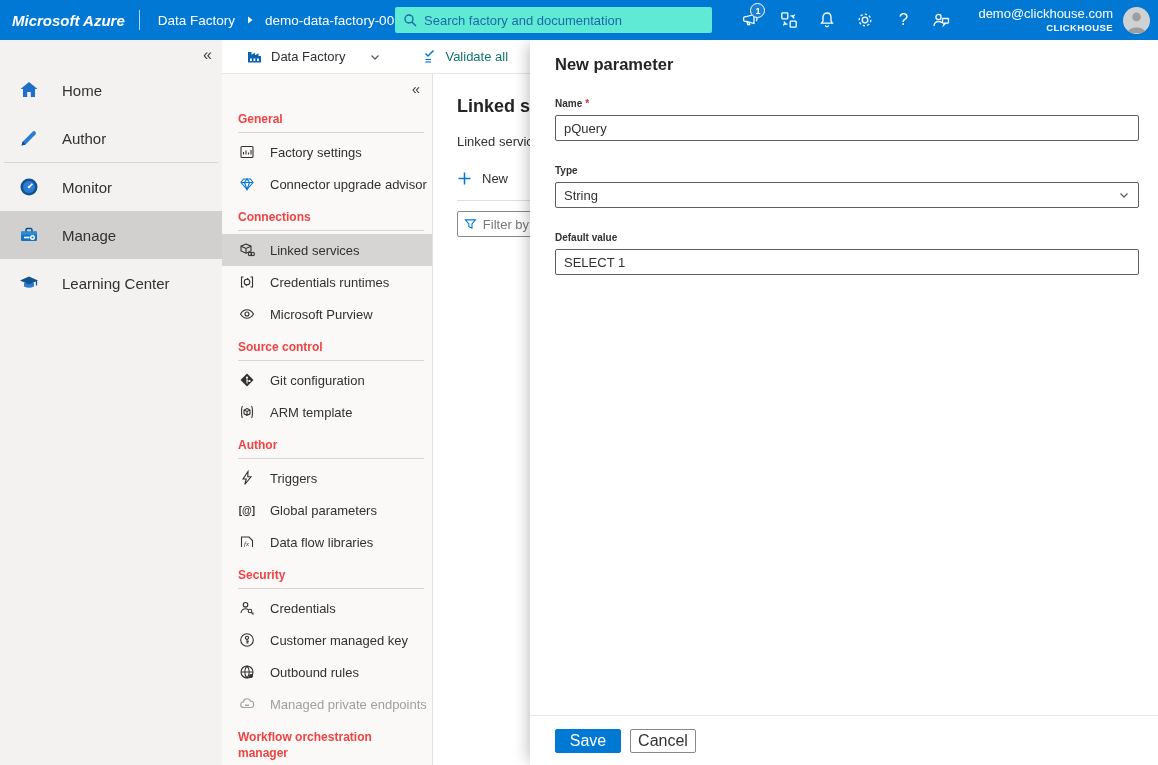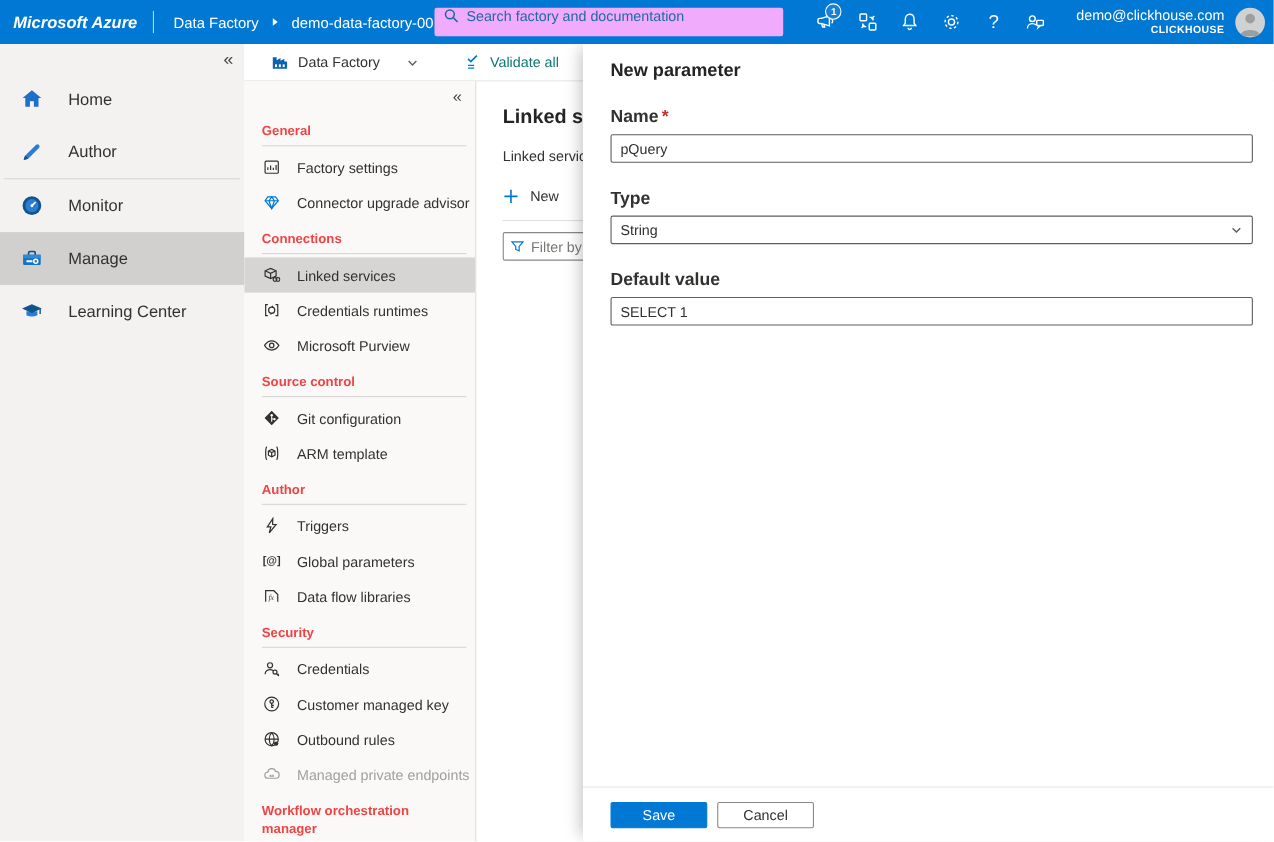--- a/index.html
+++ b/index.html
@@ -8,21 +8,21 @@
   .app { position:relative; width:1158px; height:765px; }
 
   
   .topbar { position:absolute; left:0; top:0; width:100%; height:40px;
     background:#0078d4; color:#fff; display:flex; align-items:center; z-index:50; }
   .brand { font-size:15px; font-weight:700; padding:0 14px 0 12px; white-space:nowrap;font-style:italic; }
   .tb-sep { width:1px; height:20px; background:rgba(255,255,255,.7); margin-right:18px; }
   .crumb { font-size:13.5px; white-space:nowrap; }
   .crumb-chev { margin:0 10px; display:inline-flex; }
   .tb-search { position:absolute; left:395px; top:7px; width:317px; height:26px;
-    background:#f0abfc; border-radius:2px; display:flex; align-items:flex-start; padding:0 8px; }
+    background:#5eead4; border-radius:2px; display:flex; align-items:center; padding:0 8px; }
   .tb-search svg { flex:0 0 auto; margin-right:7px; }
   .tb-search input { border:none; outline:none; background:transparent; width:100%;
     font-size:13px; color:#14548f; font-family:"Liberation Sans",sans-serif; }
   .tb-search input::placeholder { color:#2069a8; opacity:1; }
   .tb-right { position:absolute; right:0; top:0; height:40px; display:flex; align-items:center; }
   .tb-icon { width:38px; height:40px; display:flex; align-items:center; justify-content:center;
     position:relative; cursor:pointer; }
   .tb-badge { position:absolute; top:3px; right:5px; min-width:15px; height:15px; border-radius:8px;
     background:#1b7fd4; border:1.5px solid #fff; color:#fff; font-size:9px; font-weight:700;
     display:flex; align-items:center; justify-content:center; }
@@ -76,31 +76,31 @@
   .filter-box { margin-top:10px; width:240px; height:26px; border:1px solid #8a8886; border-radius:2px;
     display:flex; align-items:center; padding:0 6px; background:#fff; }
   .filter-box input { border:none; outline:none; width:100%; font-size:13px; color:#323130;
     font-family:"Liberation Sans",sans-serif; margin-left:6px; }
   .filter-box input::placeholder { color:#7a7874; opacity:1; }
 
   
   .panel { position:absolute; left:530px; top:40px; right:0; bottom:0; background:#fff; z-index:30;
     box-shadow:-6px 0 14px -4px rgba(0,0,0,.25); padding:15px 19px 0 25px; }
   .panel-title { font-size:16.5px; font-weight:700; color:#252423; }
-  .field-label { font-size:16px; font-weight:700; color:#323130; margin-top:24px; }
+  .field-label { font-size:10px; font-weight:700; color:#323130; margin-top:24px; }
   .req { color:#c52f2f; margin-left:3px; }
   .t-input { margin-top:6px; width:100%; height:26px; border:1px solid #605e5c; border-radius:2px;
     font-size:13px; color:#323130; padding:0 8px; font-family:"Liberation Sans",sans-serif; outline:none;
     background:#fff; display:block; }
   .t-select { margin-top:6px; width:100%; height:26px; border:1px solid #605e5c; border-radius:2px;
     font-size:13px; color:#323130; padding:0 8px; display:flex; align-items:center;
     justify-content:space-between; cursor:pointer; background:#fff; }
   .panel-footer { position:absolute; left:0; right:0; bottom:0; height:50px; border-top:1px solid #e8e6e4;
     display:flex; align-items:center; padding-left:25px; gap:9px; background:#fff; }
-  .btn { height:24px; width:88px; border-radius:2px; font-size:13px; display:flex; align-items:center;
+  .btn { height:24px; width:66px; border-radius:2px; font-size:16px; display:flex; align-items:center;
     justify-content:center; cursor:pointer; font-family:"Liberation Sans",sans-serif; }
   .btn-primary { background:#0078d4; border:1px solid #0078d4; color:#fff; }
   .btn-secondary { background:#fff; border:1px solid #8a8886; color:#323130; }
 
   svg { display:block; }
 </style>
 </head>
 <body>
 
 <div class="app">

